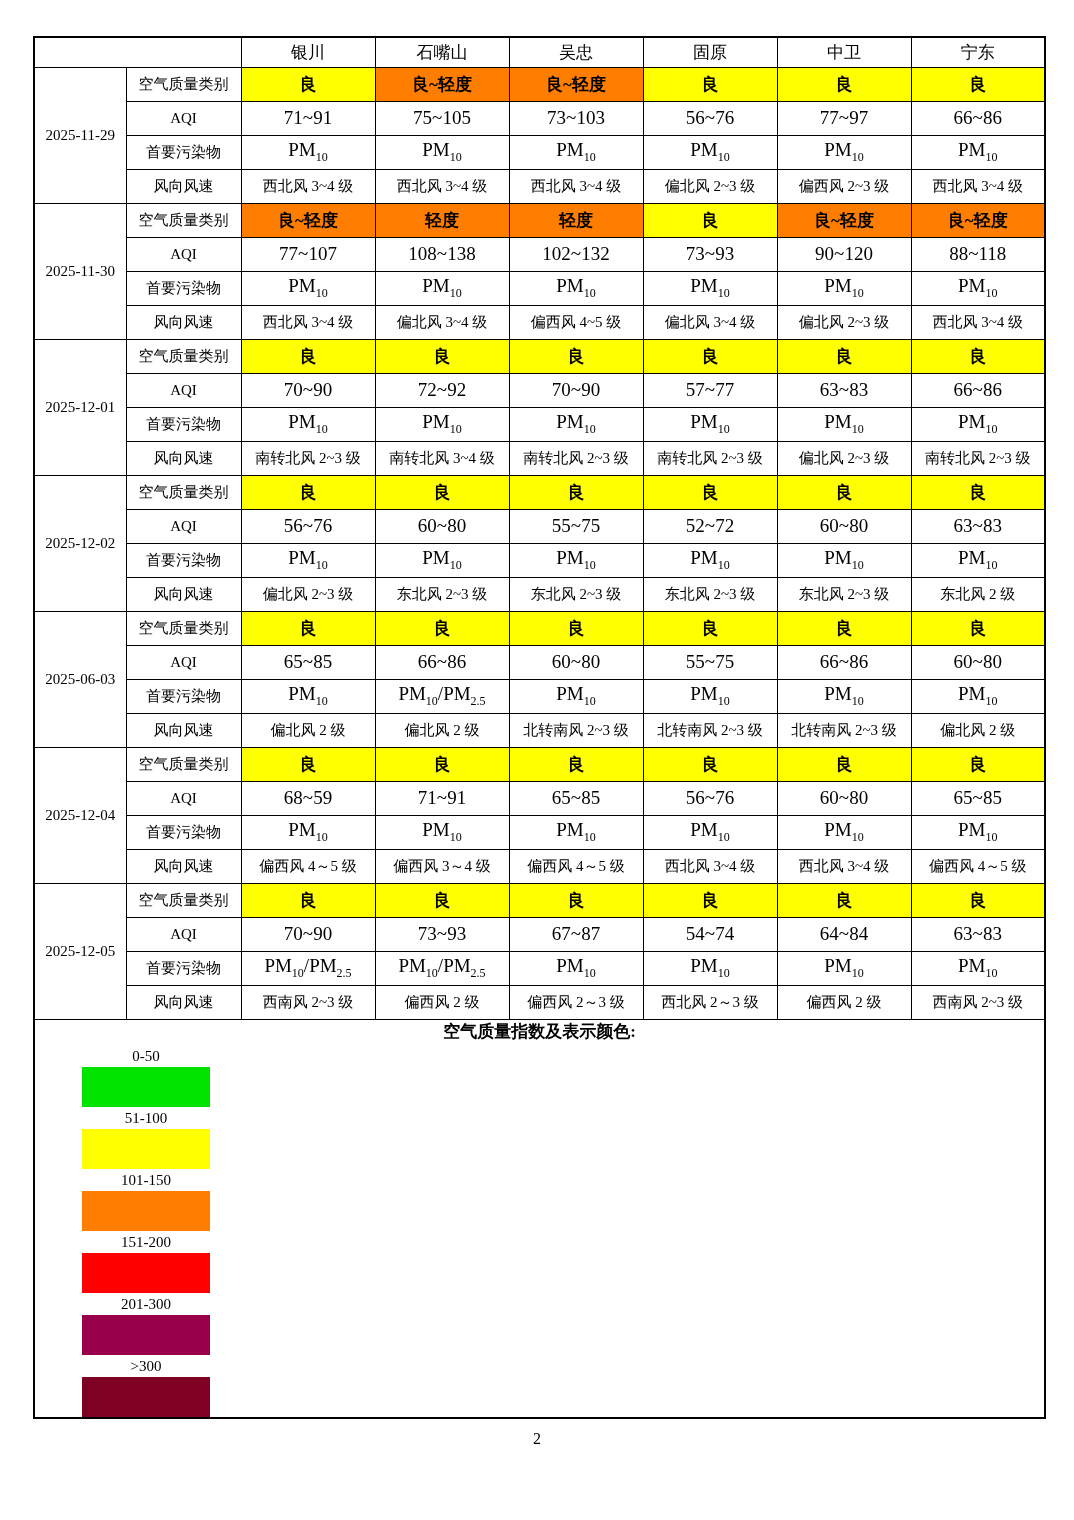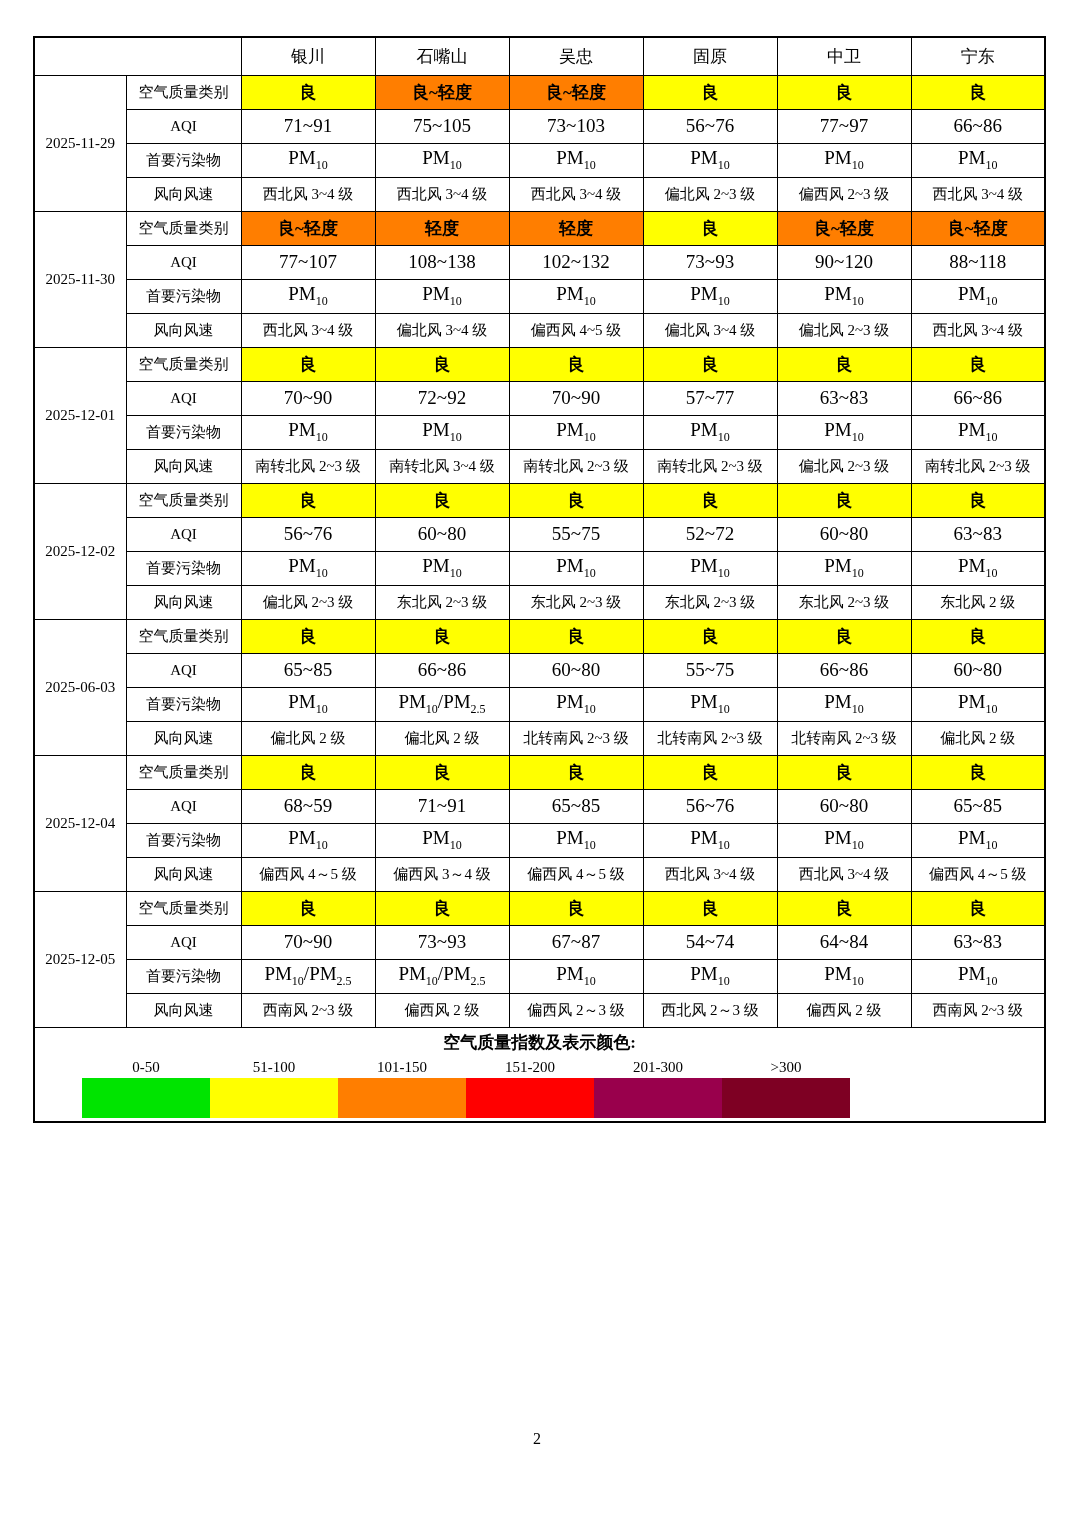--- a/index.html
+++ b/index.html
@@ -1,32 +1,32 @@
 <!DOCTYPE html>
 <html><head>
 <meta charset="utf-8">
 <style>
   html,body{margin:0;padding:0;background:#ffffff;}
   body{width:1074px;height:1520px;font-family:"Liberation Serif","DejaVu Serif",serif;color:#000;}
   .page{position:relative;width:1074px;height:1520px;overflow:hidden;}
   .title{margin:0;padding-top:126px;text-align:center;font-size:23px;font-weight:bold;letter-spacing:1px;}
   table.forecast{border-collapse:collapse;table-layout:fixed;margin:36px 0 0 33px;width:1013px;border:2px solid #000;}
   table.forecast th, table.forecast td{border:1px solid #000;text-align:center;vertical-align:middle;padding:0;overflow:hidden;}
-  tr.head-row{height:38px;}
+  tr.head-row{height:30px;}
   th.city{font-size:17px;font-weight:normal;}
   td.date{font-size:15px;}
   td.rowlabel{font-size:15px;height:33px;}
   td.cat{font-size:17px;font-weight:bold;height:33px;}
   td.aqi{font-size:19px;height:33px;}
   td.pol{font-size:19px;height:33px;}
   td.pol sub{font-size:12px;}
   td.wind{font-size:15px;height:33px;margin-left:24px;}
   td.legend-cell{height:93px;text-align:left;vertical-align:top;padding:5px 8px 4px 8px;}
   .legend-title{font-size:17px;font-weight:bold;}
-  .legend-bands{display:flex;margin:2px 0 0 47px;}
+  .legend-bands{display:flex;margin:2px 0 0 47px;flex-direction:column;}
   .seg{width:128px;flex:none;}
   .seg-label{text-align:center;font-size:15px;height:22px;line-height:22px;}
   .seg-band{height:40px;}
   .note{margin:7px 0 0 112px;font-size:17px;font-weight:bold;}
   .page-number{position:absolute;top:1430px;left:0;width:100%;text-align:center;font-size:16px;}
 </style>
 </head>
 <body>
 
 <div class="page">

